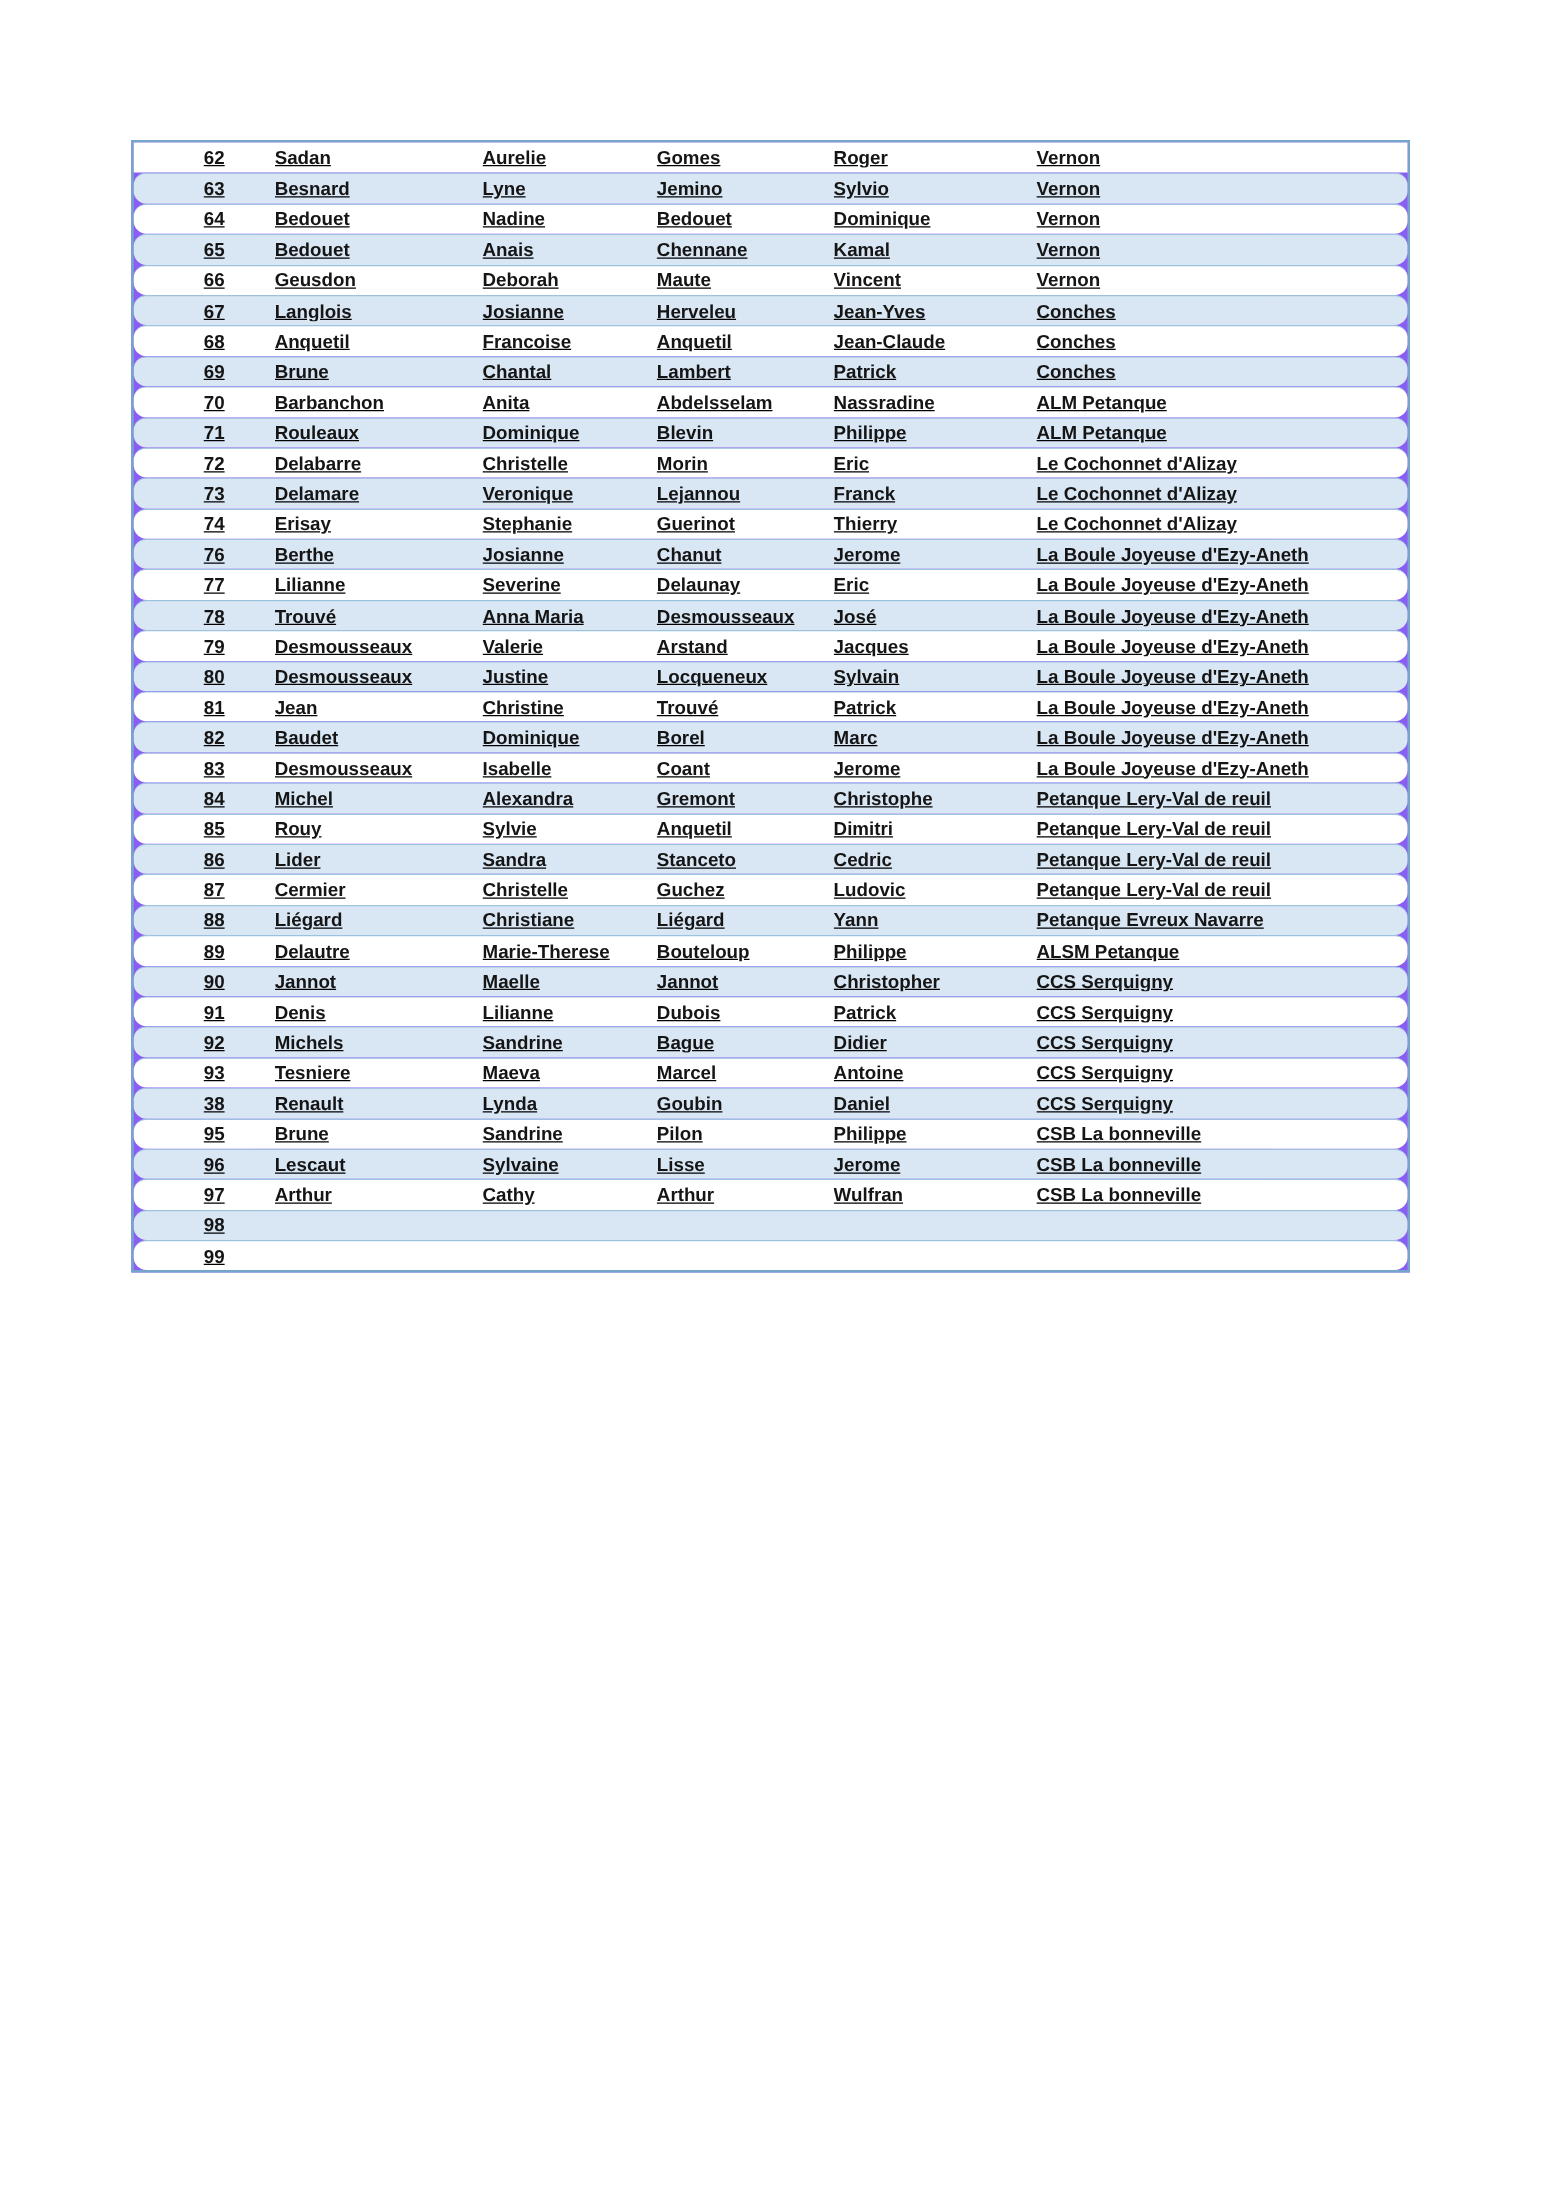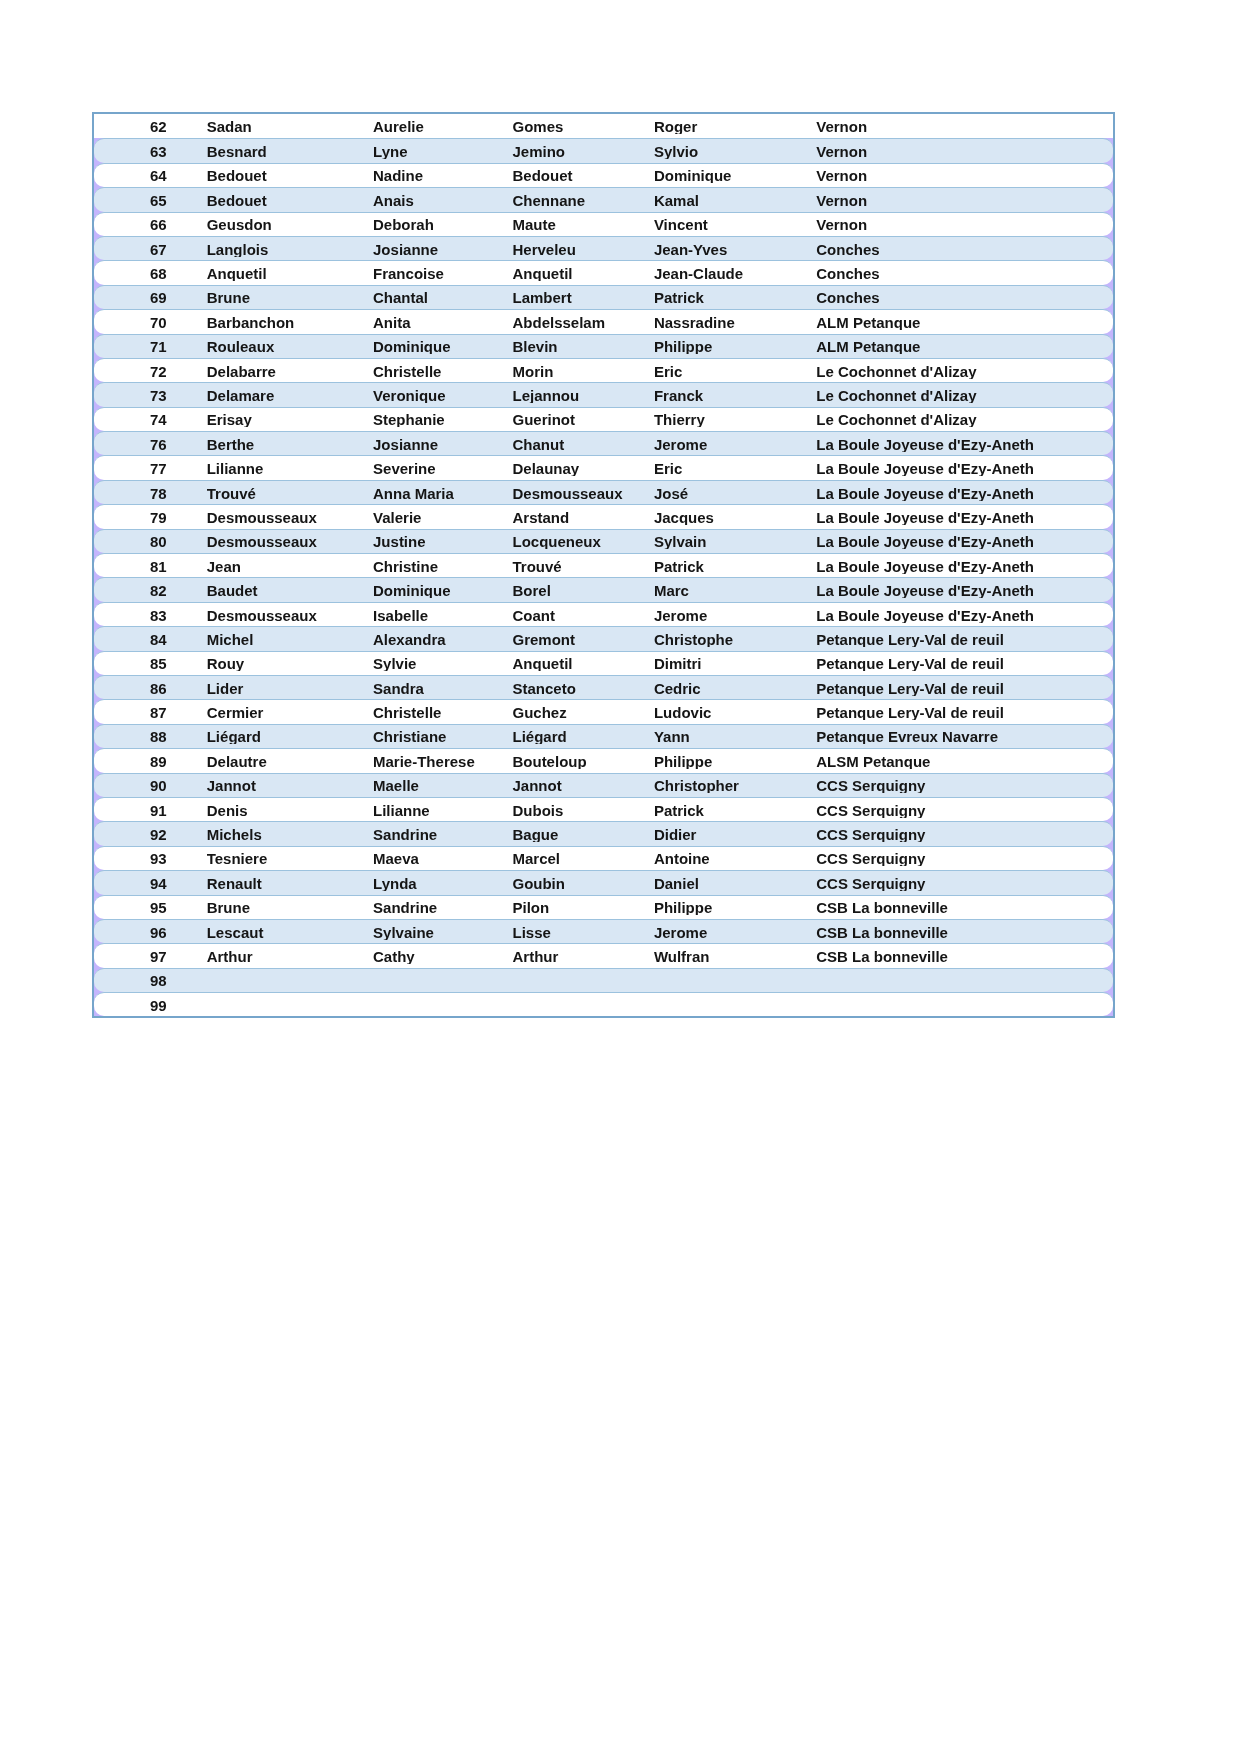--- a/index.html
+++ b/index.html
@@ -10,26 +10,27 @@
   .page {
     position: relative;
     width: 1240px;
     height: 1754px;
     background: #ffffff;
     font-family: "Liberation Sans", sans-serif;
     overflow: hidden;
   }
   .roster-table {
     position: absolute;
-    left: 92px;
+    left: 105px;
     top: 112px;
     width: 1023px;
     border: 2px solid #76a5cb;
     box-sizing: border-box;
-    background: #c4b5fd;
+    background: #8b5cf6;
+    text-decoration: underline;
   }
   .row {
     display: flex;
     height: 24.4px;
     box-sizing: border-box;
     align-items: center;
     background: #ffffff;
   }
   .row + .row {
     border-top: 1px solid #9cc2de;
@@ -334,21 +335,21 @@
   <div class="row">
     <div class="cell c-num">93</div>
     <div class="cell c-nom1">Tesniere</div>
     <div class="cell c-pre1">Maeva</div>
     <div class="cell c-nom2">Marcel</div>
     <div class="cell c-pre2">Antoine</div>
     <div class="cell c-club">CCS Serquigny</div>
   </div>
 
   <div class="row">
-    <div class="cell c-num">94</div>
+    <div class="cell c-num">38</div>
     <div class="cell c-nom1">Renault</div>
     <div class="cell c-pre1">Lynda</div>
     <div class="cell c-nom2">Goubin</div>
     <div class="cell c-pre2">Daniel</div>
     <div class="cell c-club">CCS Serquigny</div>
   </div>
 
   <div class="row">
     <div class="cell c-num">95</div>
     <div class="cell c-nom1">Brune</div>

